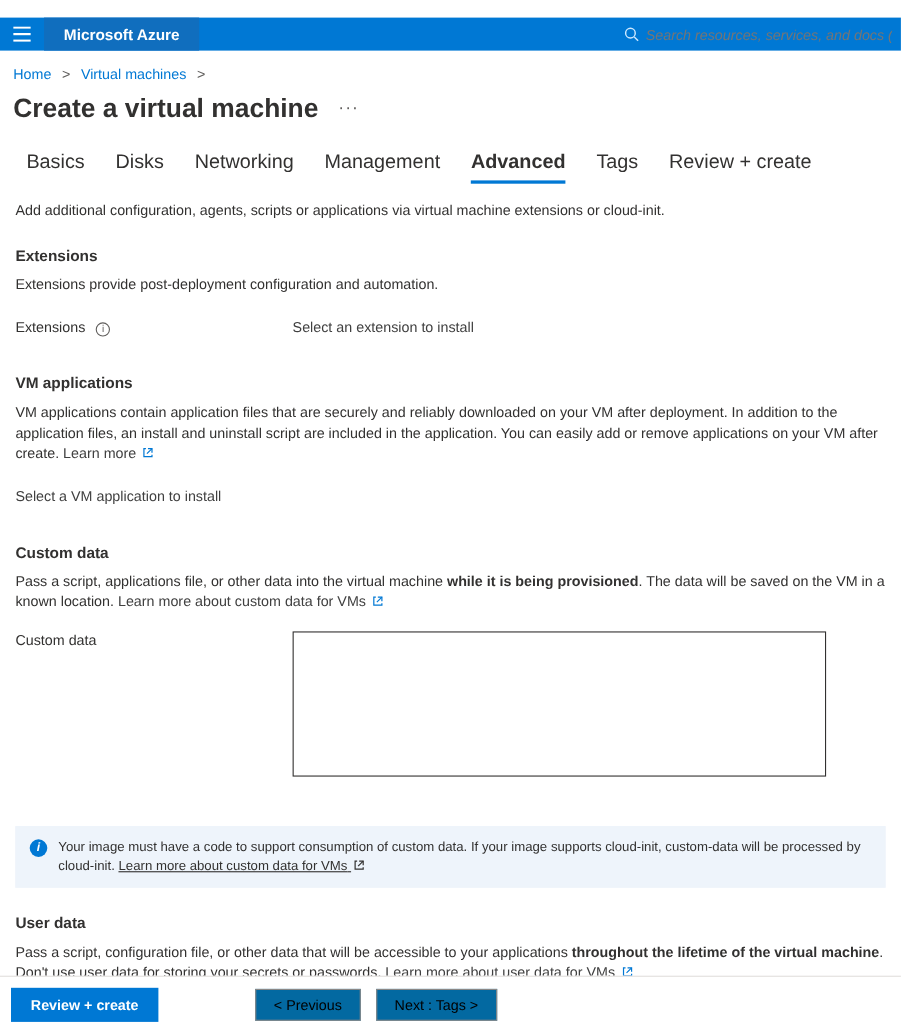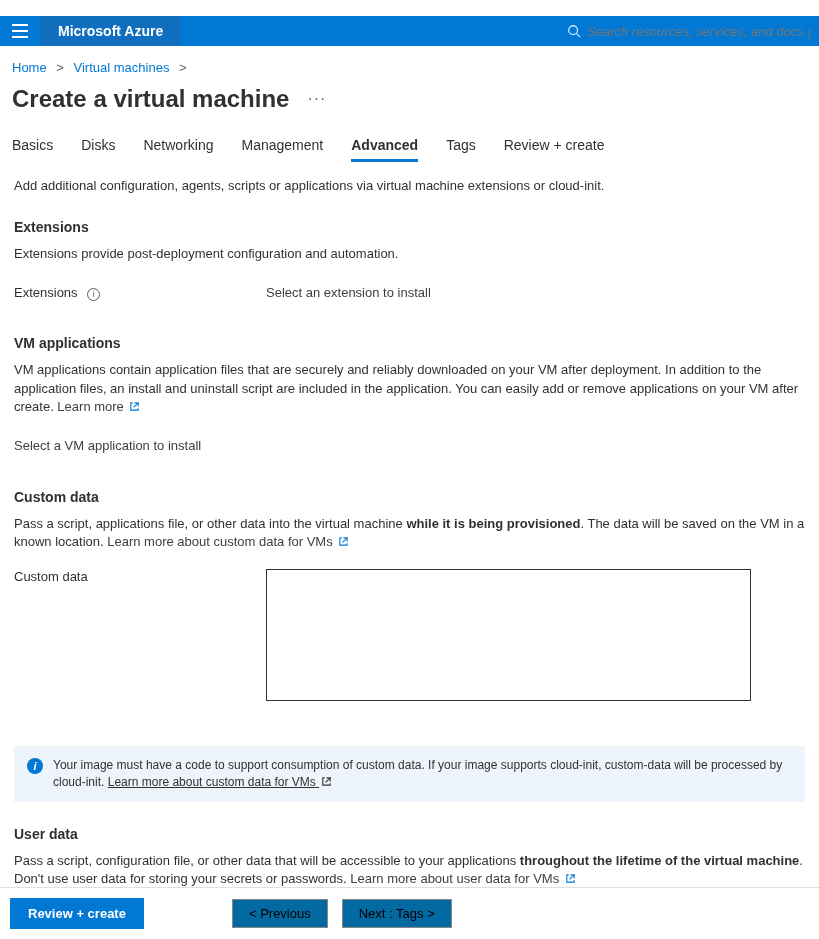--- a/index.html
+++ b/index.html
@@ -87,23 +87,23 @@
     font-size: 16px;
     color: #605e5c;
     letter-spacing: 1px;
     cursor: pointer;
   }
 
   
   .tabs {
     display: flex;
     border-bottom: none;
-    padding: 0 12px;
+    padding: 0 24px;
     gap: 28px;
-    font-size: 14px;
+    font-size: 18px;
     text-align: center;
   }
   .tab {
     padding: 6px 0 8px;
     color: #323130;
     cursor: pointer;
     position: relative;
   }
   .tab.active {
     font-weight: 700;

